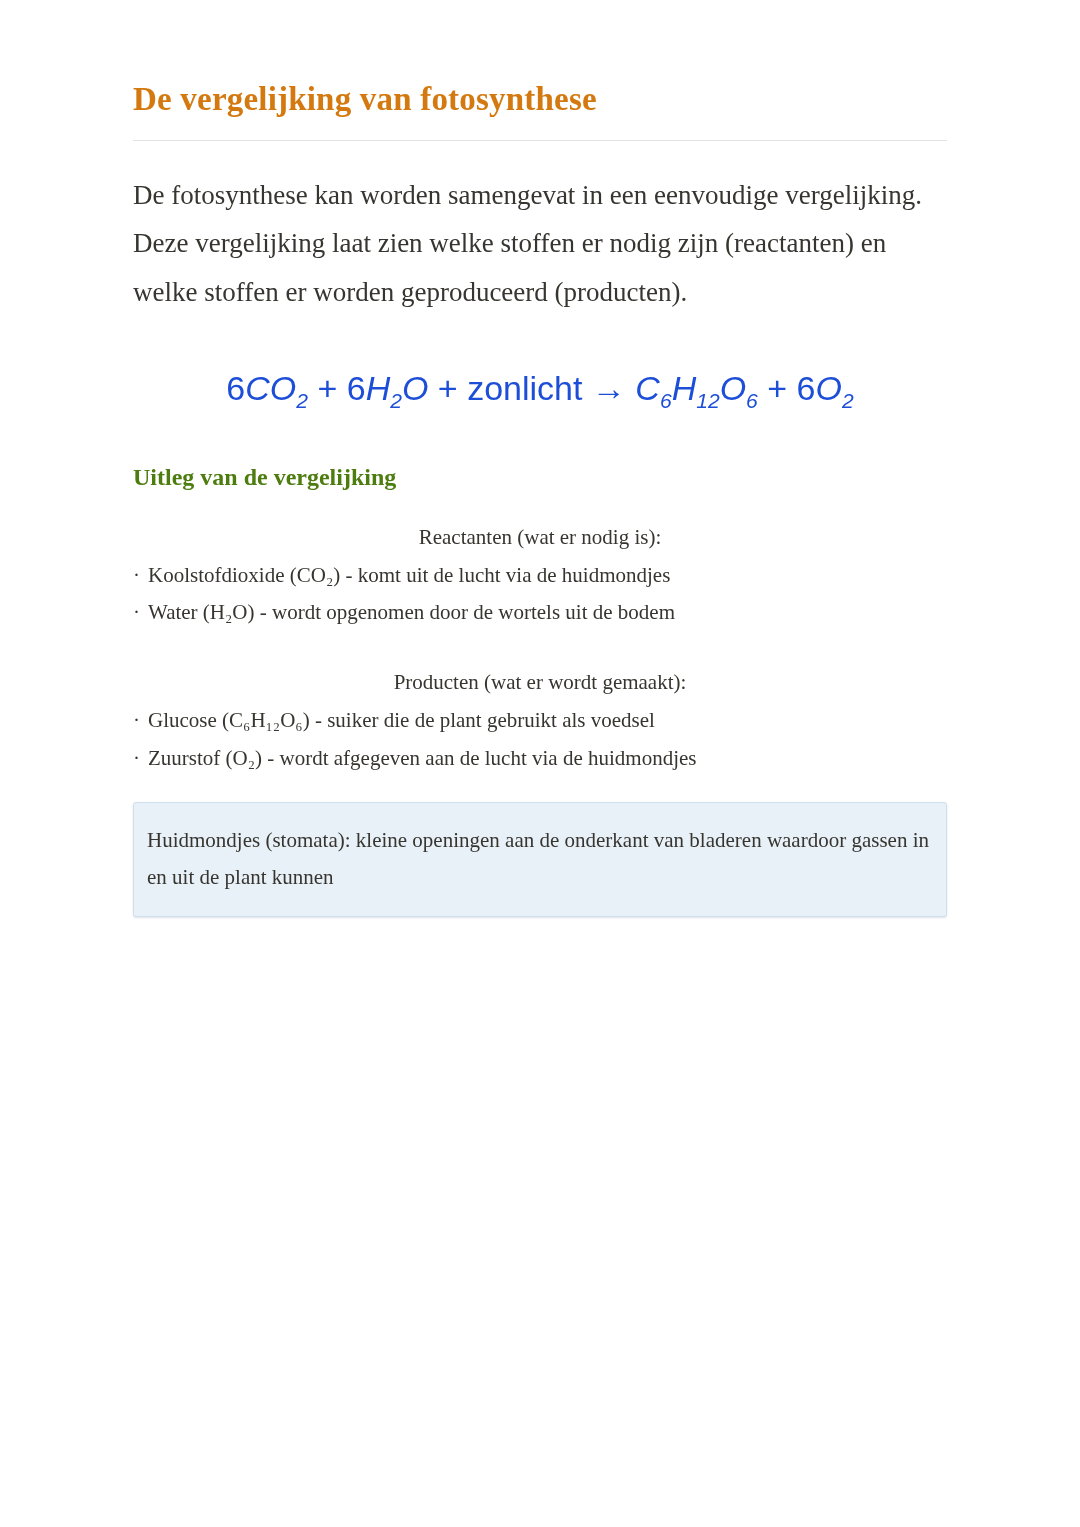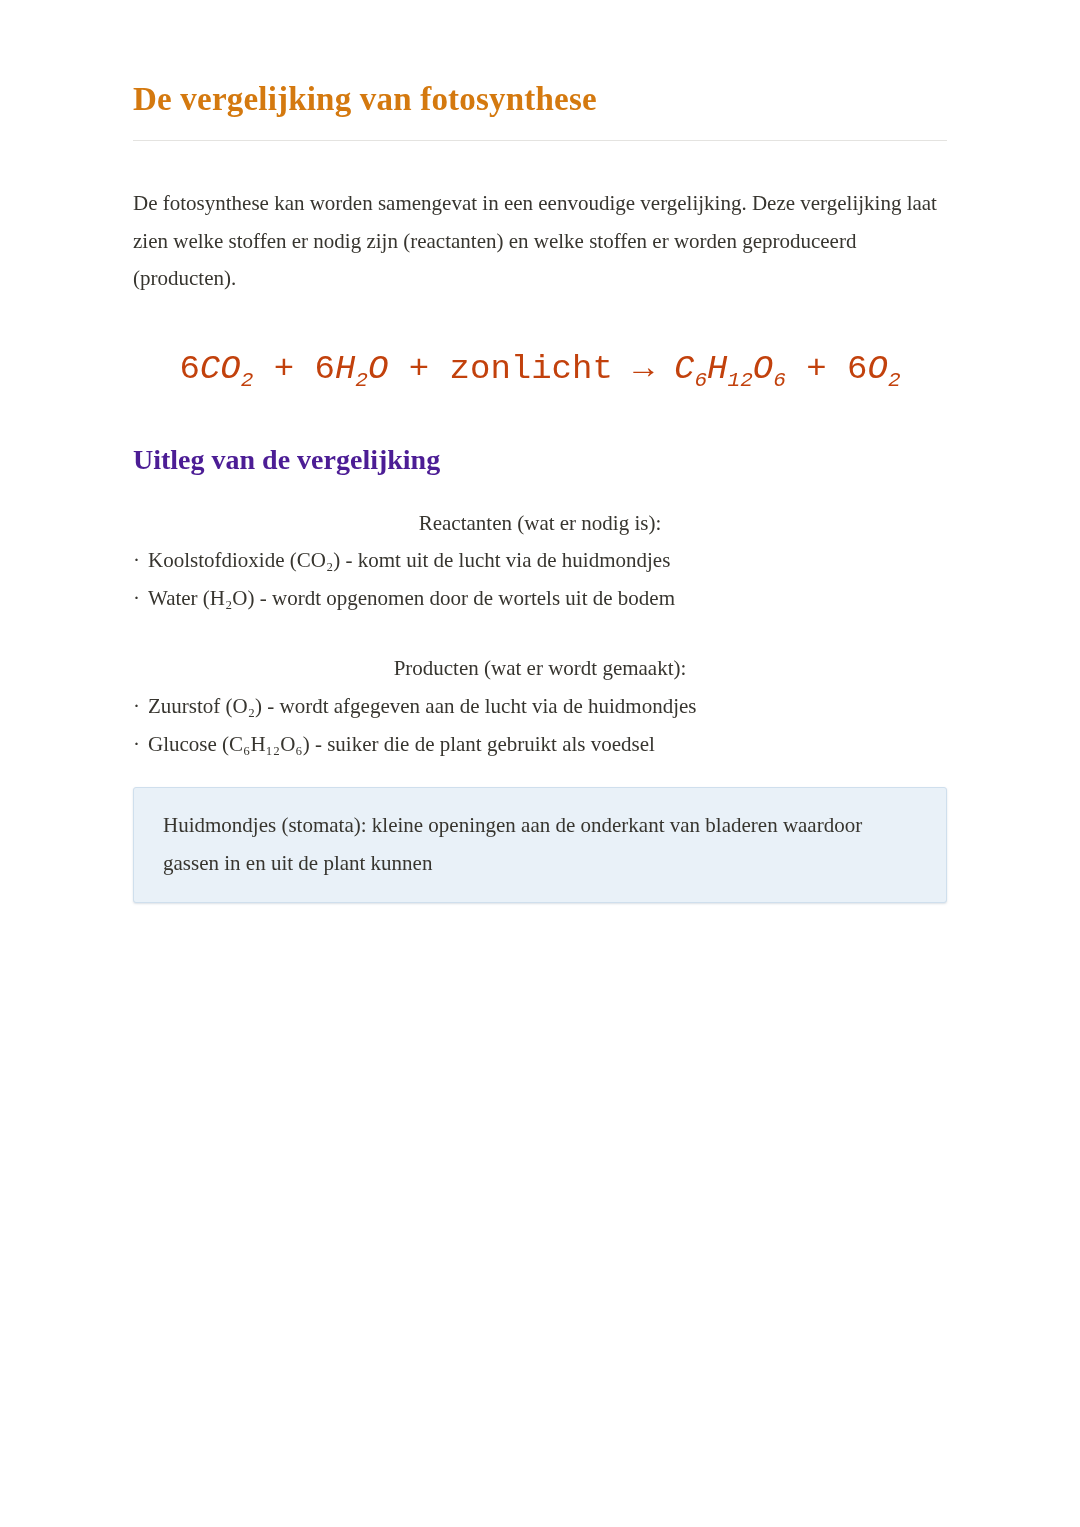--- a/index.html
+++ b/index.html
@@ -28,47 +28,47 @@
     color: #d4790f;
     letter-spacing: 0.2px;
   }
   hr.divider {
     border: none;
     border-top: 1px solid #e4e3e0;
     margin: 0;
     height: 0;
   }
   p.body-text {
-    margin: 44px 0 0 0;
-    font-size: 21px;
+    margin: 30px 0 0 0;
+    font-size: 27px;
     line-height: 1.8;
   }
   .equation {
     margin: 52px 0 54px 0;
     text-align: center;
-    font-family: Liberation Mono, monospace;
+    font-family: Liberation Sans, sans-serif;
     font-size: 34px;
-    color: #c2410c;
+    color: #1d4ed8;
     white-space: nowrap;
   }
   .equation .eq-var { font-style: italic; }
   .equation .eq-num { font-style: normal; }
   .equation .eq-word { font-style: normal; }
   .equation .eq-sub {
     font-style: italic;
     font-size: 0.62em;
     vertical-align: sub;
     line-height: 0;
   }
   h3.section-subheading {
     margin: 30px 0 0 0;
-    font-size: 28px;
+    font-size: 24px;
     line-height: 1.3;
     font-weight: bold;
-    color: #4c1d95;
+    color: #4d7c0f;
   }
   .list-block { margin: 0; }
   p.list-intro {
     margin: 26px 0 0 0;
     font-size: 21px;
     line-height: 1.8;
     text-align: center;
   }
   .list-block.products p.list-intro { margin-top: 32px; }
   p.list-item {
@@ -80,21 +80,21 @@
     display: inline-block;
     width: 15px;
     text-align: left;
   }
   .callout {
     box-sizing: border-box;
     margin-top: 24px;
     background: #e9f1f8;
     border: 1px solid #cfdfed;
     border-radius: 3px;
-    padding: 19px 29px;
+    padding: 19px 13px;
     box-shadow: 0 1px 2px rgba(120, 140, 160, 0.25);
   }
   .callout p {
     margin: 0;
     font-size: 21px;
     line-height: 1.8;
   }
 </style>
 </head>
 <body>
@@ -118,24 +118,24 @@
       <span class="bullet">·</span><span>Koolstofdioxide (CO₂) - komt uit de lucht via de huidmondjes</span>
     </p>
     <p class="list-item">
       <span class="bullet">·</span><span>Water (H₂O) - wordt opgenomen door de wortels uit de bodem</span>
     </p>
   </div>
 
   <div class="list-block products">
     <p class="list-intro">Producten (wat er wordt gemaakt):</p>
     <p class="list-item">
-      <span class="bullet">·</span><span>Zuurstof (O₂) - wordt afgegeven aan de lucht via de huidmondjes</span>
+      <span class="bullet">·</span><span>Glucose (C₆H₁₂O₆) - suiker die de plant gebruikt als voedsel</span>
     </p>
     <p class="list-item">
-      <span class="bullet">·</span><span>Glucose (C₆H₁₂O₆) - suiker die de plant gebruikt als voedsel</span>
+      <span class="bullet">·</span><span>Zuurstof (O₂) - wordt afgegeven aan de lucht via de huidmondjes</span>
     </p>
   </div>
 
   <div class="callout">
     <p>Huidmondjes (stomata): kleine openingen aan de onderkant van bladeren waardoor gassen in en uit de plant kunnen</p>
   </div>
 
 </div>
 
 </body></html>

